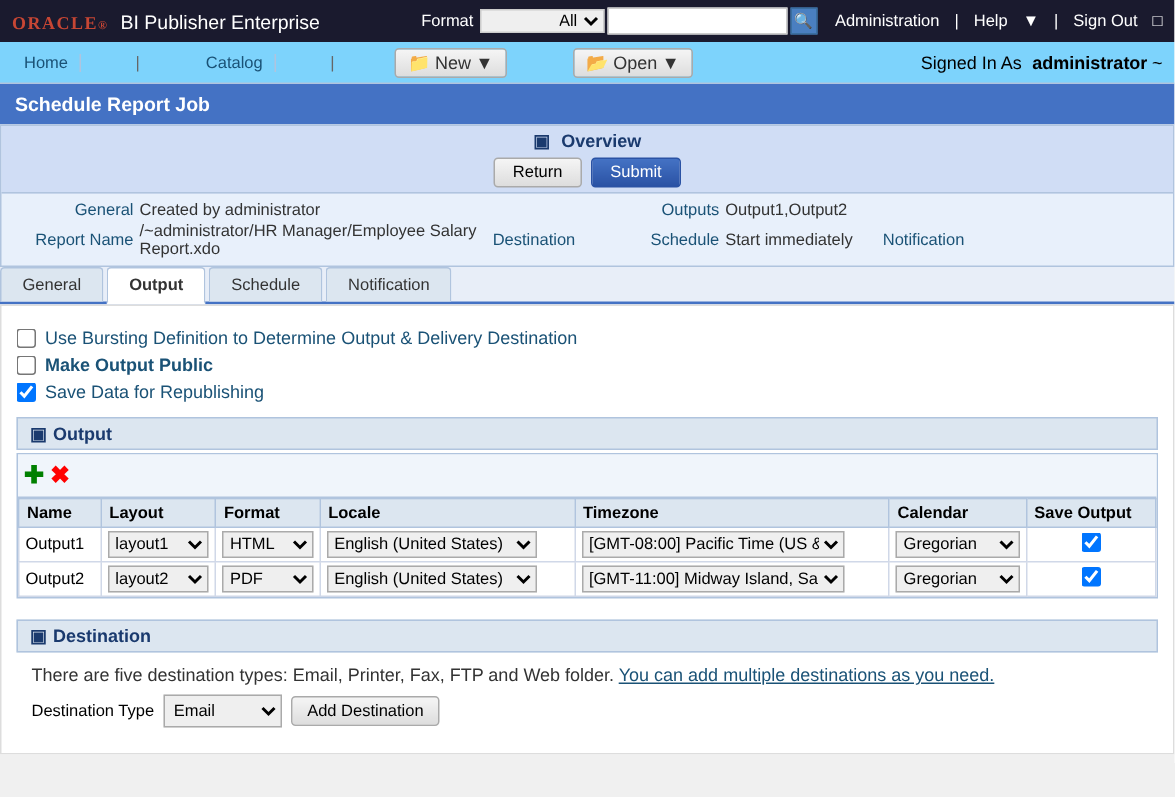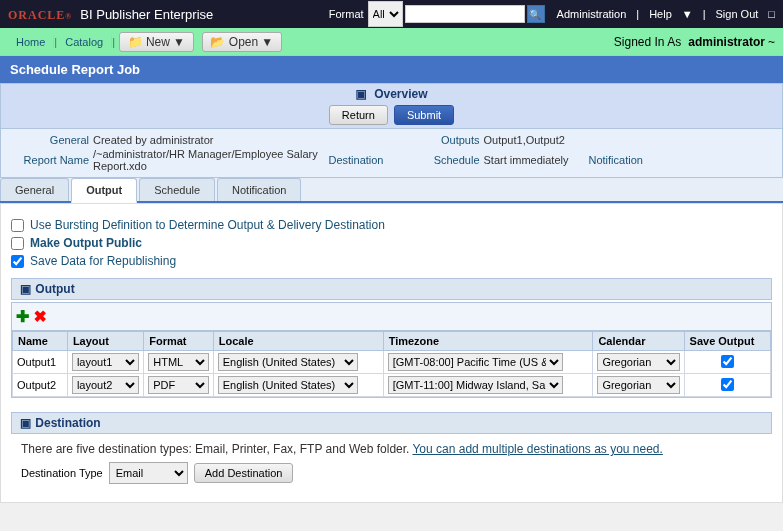--- a/index.html
+++ b/index.html
@@ -9,21 +9,21 @@
     .top-bar { display: flex; align-items: center; background: #1a1a2e; height: 28px; padding: 0 8px; }
     .oracle-logo { color: #c74634; font-weight: bold; font-size: 14px; letter-spacing: 1px; margin-right: 8px; }
     .oracle-logo span { color: white; font-family: Liberation Serif, serif; }
     .bi-publisher { color: white; font-size: 13px; margin-right: auto; }
     .search-label { color: white; font-size: 11px; }
     .search-input { height: 18px; width: 120px; border: 1px solid #ccc; font-size: 11px; padding: 0 3px; }
     .search-select { height: 18px; font-size: 11px; border: 1px solid #ccc; }
     .search-btn { height: 18px; width: 18px; background: #4a7fc1; border: 1px solid #3a6fa0; color: white; cursor: pointer; font-size: 10px; display: flex; align-items: center; justify-content: center; }
 
     
-    .nav-bar { display: flex; align-items: center; background: #86efac; height: 28px; border-bottom: 1px solid #b0c4de; padding: 0 8px; }
+    .nav-bar { display: flex; align-items: center; background: #7dd3fc; height: 28px; border-bottom: 1px solid #b0c4de; padding: 0 8px; gap: 36px; }
     .nav-link { color: #1a5276; font-size: 11px; cursor: pointer; padding: 0 8px; border-right: 1px solid #b0c4de; }
     .new-btn { display: flex; align-items: center; background: linear-gradient(to bottom, #f5f5f5, #ddd); border: 1px solid #aaa; border-radius: 3px; padding: 2px 8px; cursor: pointer; font-size: 11px; color: #333; gap: 3px; margin: 0 4px; }
     .open-btn { display: flex; align-items: center; background: linear-gradient(to bottom, #f5f5f5, #ddd); border: 1px solid #aaa; border-radius: 3px; padding: 2px 8px; cursor: pointer; font-size: 11px; color: #333; gap: 3px; margin: 0 4px; }
 
     
     .schedule-header { background: #4472c4; color: white; font-size: 13px; font-weight: bold; padding: 6px 10px; }
 
     
     .overview-section { background: #e8f0fb; border: 1px solid #b0c4de; margin: 0; }
     .section-title { background: #d0ddf5; padding: 3px 8px; font-weight: bold; font-size: 11px; color: #1a3a6e; border-bottom: 1px solid #b0c4de; display: flex; align-items: center; gap: 4px; }
@@ -69,21 +69,21 @@
   </style>
 </head>
 <body>
 
 <div class="top-bar">
   <span class="oracle-logo">
     <span style="color:#c74634;">ORACLE</span><span style="font-size:8px; color:#c74634;">®</span>
   </span>
   <span class="bi-publisher">BI Publisher Enterprise</span>
   <span class="search-label" style="color:white;margin-right:4px;">Format</span>
-  <select class="search-select" style="height:26px;font-size:11px;">
+  <select class="search-select" style="height:16px;font-size:11px;padding-left:48px;">
     <option>All</option>
   </select>
   <input class="search-input" type="text" style="margin: 0px 2px;">
   <button class="search-btn">🔍</button>
   <div style="display:flex;gap:10px;margin-left:12px;">
     <span style="color:white;font-size:11px;cursor:pointer;">Administration</span>
     <span style="color:white;font-size:11px;">|</span>
     <span style="color:white;font-size:11px;cursor:pointer;">Help</span>
     <span style="color:white;font-size:11px;">▼</span>
     <span style="color:white;font-size:11px;">|</span>

